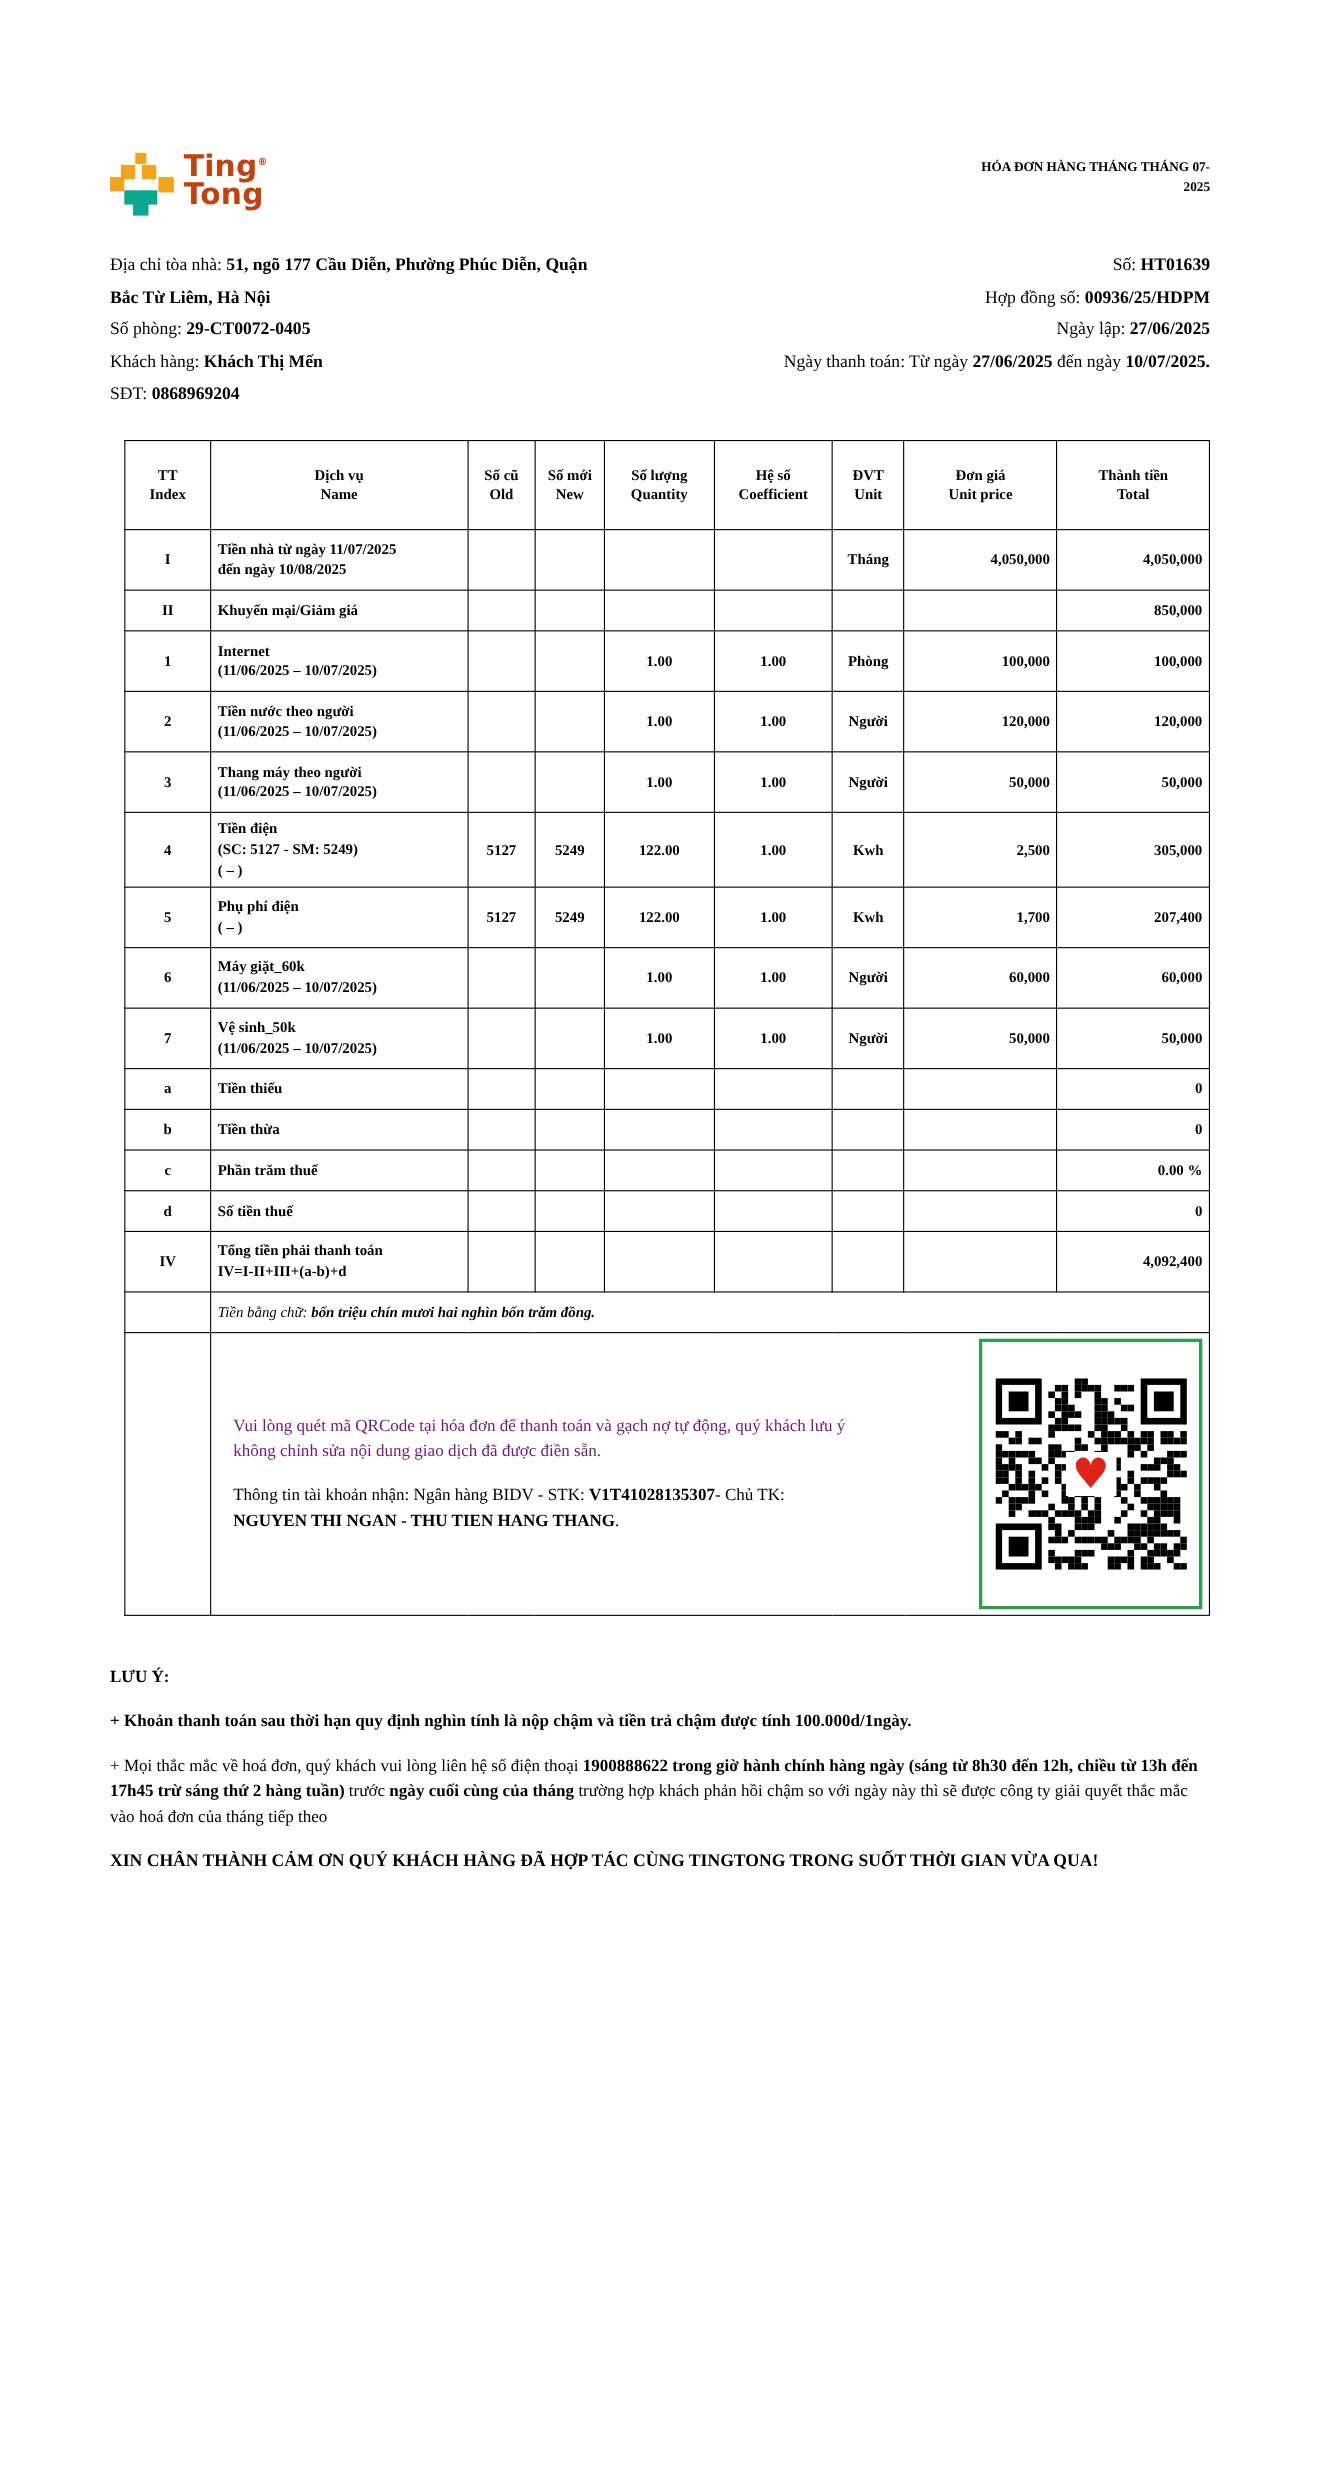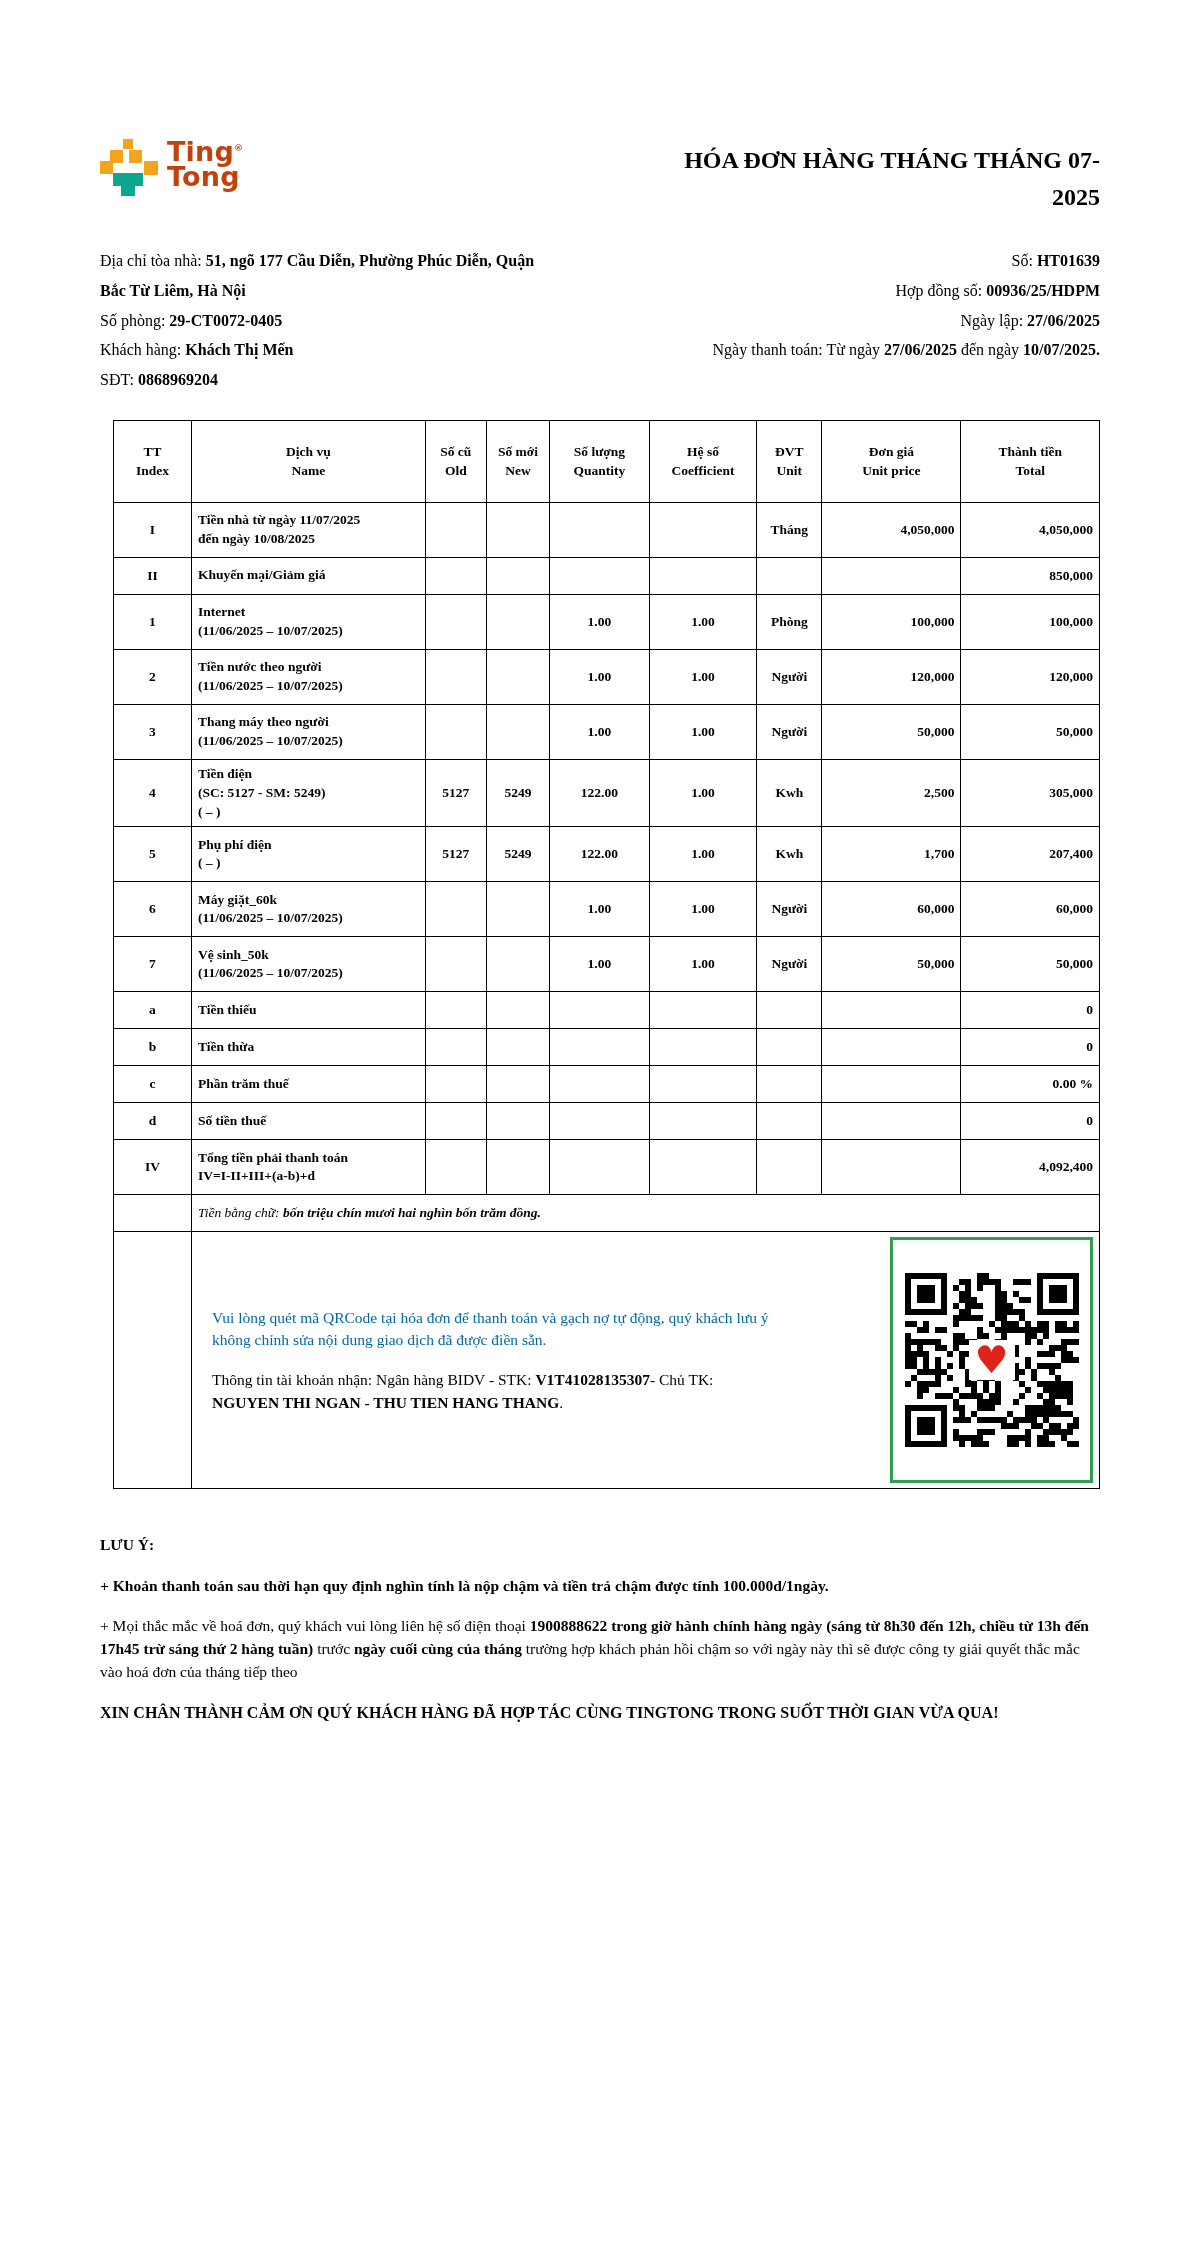--- a/index.html
+++ b/index.html
@@ -10,21 +10,21 @@
   }
   .b { font-weight:bold; }
   .top { display:flex; justify-content:space-between; align-items:flex-start; }
   
   .logo { display:flex; align-items:flex-start; gap:9px; }
   .logo-icon { position:relative; width:58px; height:58px; }
   .logo-icon .sq { position:absolute; }
   .logo-text { font-family:"DejaVu Sans", sans-serif; font-weight:bold; font-size:27px; line-height:0.92; letter-spacing:0.2px; margin-top:2px; }
   .logo-text .reg { font-size:9px; vertical-align:super; }
   
-  .title { width:640px; text-align:right; font-size:24px; font-weight:bold; line-height:1.55; margin-top:4px; }
+  .title { width:640px; text-align:right; font-size:12px; font-weight:bold; line-height:1.55; margin-top:4px; }
   
   .info { display:flex; justify-content:space-between; margin-top:30px; font-size:16px; line-height:1.85; }
   .info-left { width:478px; }
   .info-right { width:600px; text-align:right; }
   
   table.invoice { border-collapse:collapse; width:987px; margin:26px 0 0 13px; table-layout:fixed; }
   table.invoice th, table.invoice td { border:1.4px solid #000; padding:5px 6px; font-size:13.5px; vertical-align:middle; word-wrap:break-word; }
   table.invoice th { font-weight:bold; text-align:center; line-height:1.35; padding:22px 2px; }
   .c-tt   { width:7.4%;  text-align:center; font-weight:bold; }
   .c-name { width:23.2%; text-align:left;   font-weight:bold; line-height:1.4; padding-left:9px; }
@@ -332,21 +332,21 @@
         </tr>
         <tr>
           <td class="c-tt"></td>
           <td class="words-cell" colspan="8"><span>Tiền bằng chữ: </span><span class="b">bốn triệu chín mươi hai nghìn bốn trăm đồng.</span></td>
         </tr>
         <tr>
           <td class="c-tt"></td>
           <td class="qr-cell" colspan="8">
             <div class="qr-flex">
               <div class="qr-texts">
-                <div class="red-note" style="color: #0369a1;">Vui lòng quét mã QRCode tại hóa đơn để thanh toán và gạch nợ tự động, quý khách lưu ý không chỉnh sửa nội dung giao dịch đã được điền sẵn.</div>
+                <div class="red-note" style="color: #701a75;">Vui lòng quét mã QRCode tại hóa đơn để thanh toán và gạch nợ tự động, quý khách lưu ý không chỉnh sửa nội dung giao dịch đã được điền sẵn.</div>
                 <div><span>Thông tin tài khoản nhận: Ngân hàng BIDV - STK: </span><span class="b">V1T41028135307</span><span>- Chủ TK: </span><span class="b">NGUYEN THI NGAN - THU TIEN HANG THANG</span><span>.</span></div>
               </div>
               <div class="qr-box" style="border-color: rgb(47, 158, 79);">
                 <svg width="174" height="174">
                   <rect x="0" y="0" width="174" height="174" fill="#fff"></rect>
                   <rect x="72" y="0" width="6" height="6" fill="#000"></rect>
                   <rect x="78" y="0" width="6" height="6" fill="#000"></rect>
                   <rect x="54" y="6" width="6" height="6" fill="#000"></rect>
                   <rect x="60" y="6" width="6" height="6" fill="#000"></rect>
                   <rect x="72" y="6" width="6" height="6" fill="#000"></rect>

